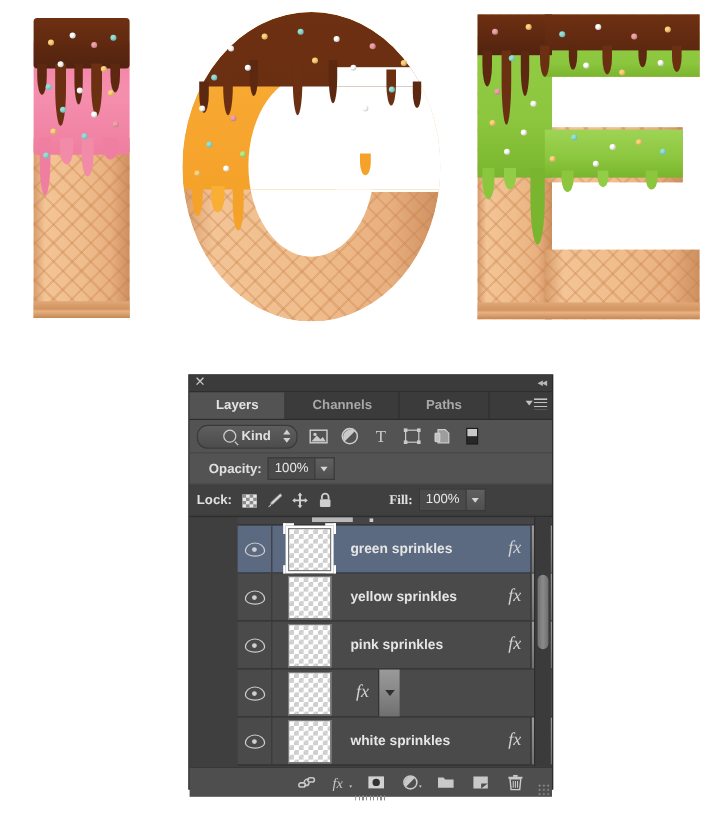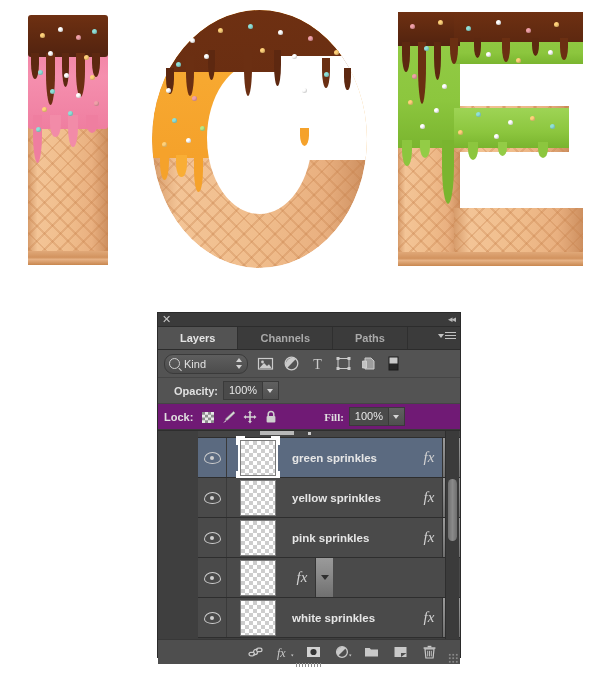--- a/index.html
+++ b/index.html
@@ -147,23 +147,24 @@
     background: #535353;
     gap: 9px;
   }
   #kind-select {
     width: 74px; height: 18px;
     background: linear-gradient(180deg,#5e5e5e,#4c4c4c);
     border: 1px solid #3a3a3a;
     border-radius: 9px;
     display: flex; align-items: center;
     padding: 0 4px;
-    font-size: 11px; font-weight: normal;
+    font-size: 11px; font-weight: bold;
     color: #e0e0e0;
     position: relative;
+    justify-content: center;
   }
   #kind-select .mag {
     width: 9px; height: 9px; border: 1.4px solid #cfcfcf;
     border-radius: 50%; margin-right: 4px; position: relative;
   }
   #kind-select .mag::after {
     content:""; position: absolute; right: -3px; bottom: -2px;
     width: 4px; height: 1.4px; background: #cfcfcf;
     transform: rotate(45deg);
   }
@@ -243,21 +244,21 @@
     border-left:3.5px solid transparent; border-right:3.5px solid transparent;
     border-top:4px solid #d5d5d5;
   }
 
   
   #lock-row {
     height: 25px;
     display: flex; align-items: center;
     padding: 0 6px;
     border-bottom: 1px solid #3a3a3a;
-    background: #701a75;
+    background: #404040;
   }
   #lock-row .lock-title {
     font-size: 11px; font-weight: bold; color: #e0e0e0; margin-right: 7px;
   }
   .lock-icon { width: 16px; height: 16px; position: relative; margin-right: 5px; }
 
   
   #layer-list {
     position: relative;
     background: #3f3f3f;

